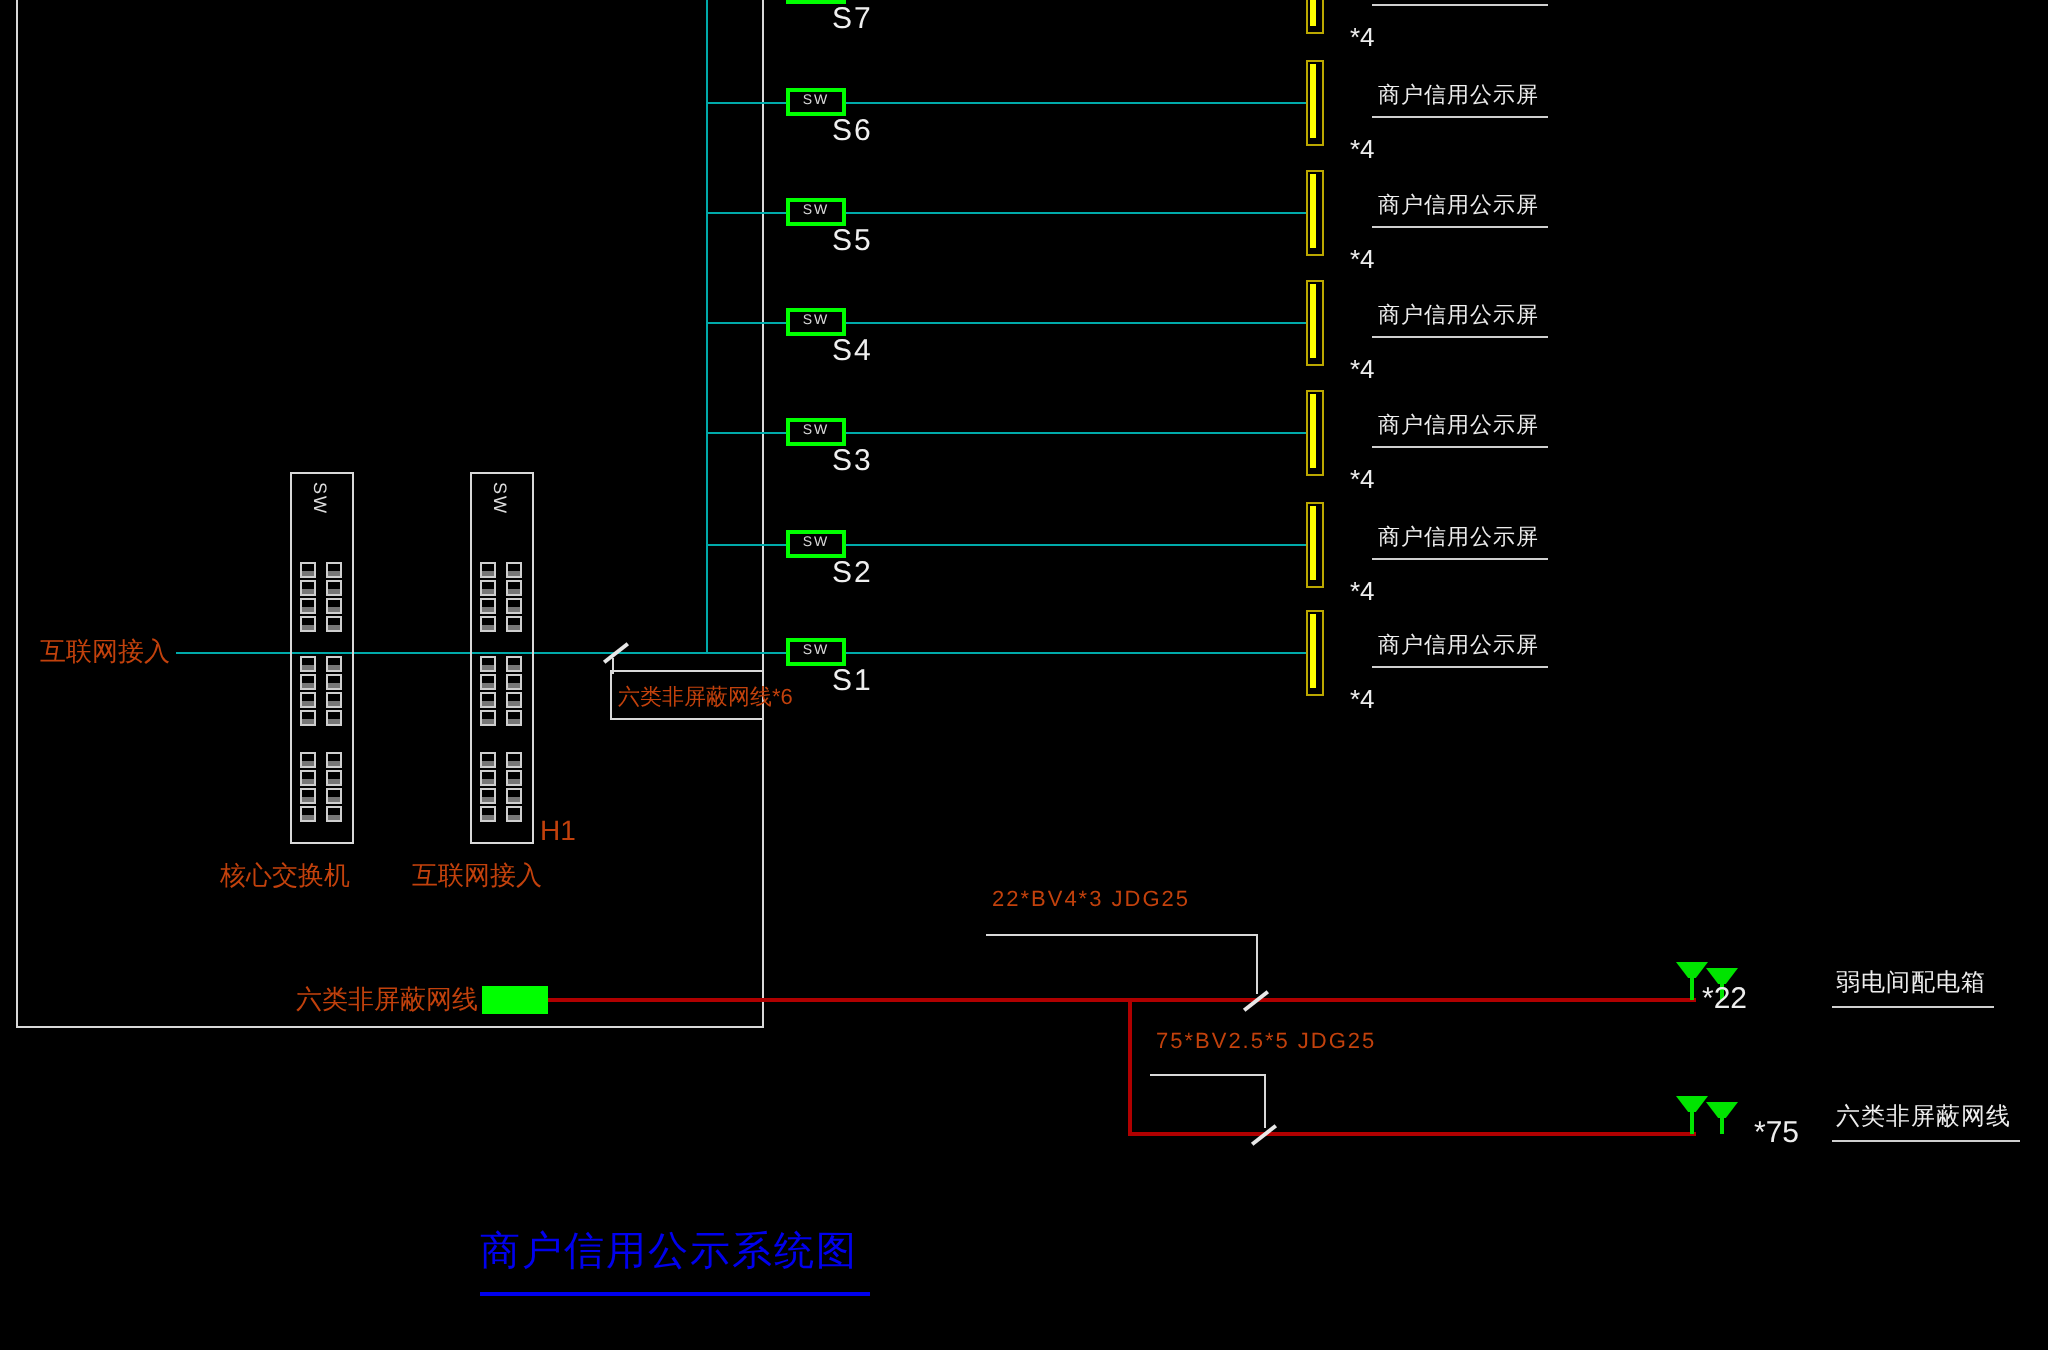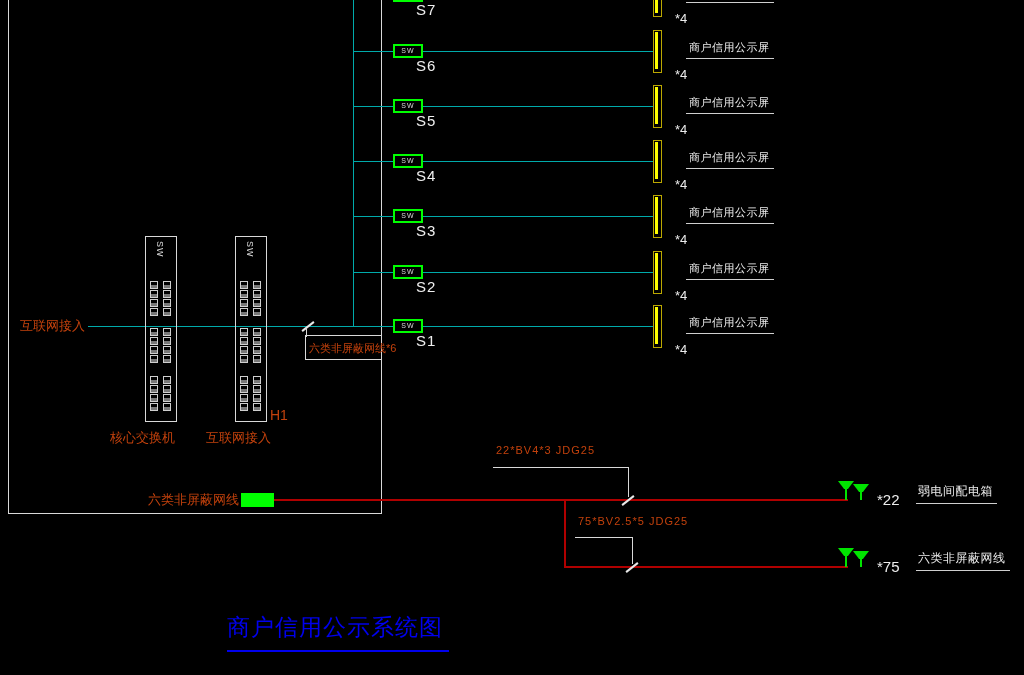--- a/index.html
+++ b/index.html
@@ -31,21 +31,21 @@
   .bar i{position:absolute;left:1px;top:1px;width:3px;height:37px;background:#FFFF00;}
   .screenlbl{position:absolute;left:686px;top:-11px;font-size:11px;color:#EDEDED;border-bottom:1px solid #cfcfcf;padding:0 4px 3px 3px;letter-spacing:0.5px;}
   .cnt{position:absolute;left:675px;top:16px;font-size:13px;color:#EDEDED;}
   
   .socket{position:absolute;width:40px;height:20px;}
   .bowl{position:absolute;width:16px;height:8px;background:#00E400;clip-path:polygon(0 0,100% 0,62% 100%,38% 100%);}
   .stem{position:absolute;width:2px;background:#00E400;}
   .plabel{position:absolute;font-size:12px;color:#EDEDED;border-bottom:1px solid #cfcfcf;padding:0 4px 3px 2px;letter-spacing:0.5px;white-space:nowrap;}
   .pcnt{position:absolute;font-size:15px;color:#EDEDED;white-space:nowrap;}
   .spec{position:absolute;font-size:11px;color:#c2410c;letter-spacing:1px;white-space:nowrap;}
-  #title{position:absolute;left:227px;top:612px;font-size:23px;color:#0000EE;letter-spacing:1px;border-bottom:2px solid #0000EE;padding:0 6px 7px 0;white-space:nowrap;}
+  #title{position:absolute;left:240px;top:612px;font-size:20px;color:#0000EE;letter-spacing:1px;border-bottom:2px solid #0000EE;padding:0 6px 7px 0;white-space:nowrap;}
 </style>
 </head>
 <body>
 
 <div id="canvas">
 
   <div class="box-outline" style="left:8px;top:-6px;width:374px;height:520px;"></div>
 
   <div class="lbl" style="left:20px;top:317px;font-size:13px;">互联网接入</div>
   <div class="hline" style="left:88px;top:326px;width:305px;"></div>
@@ -223,21 +223,21 @@
   <div class="wh" style="left:575px;top:537px;width:58px;height:1px;"></div>
   <div class="wh" style="left:632px;top:537px;width:1px;height:27px;"></div>
   <div class="slash" style="left:631px;top:560px;"></div>
 
   <div class="socket" style="left:836px;top:480px;">
     <div class="bowl" style="left:2px;top:1px;"></div>
     <div class="stem" style="left:9px;top:8px;height:12px;"></div>
     <div class="bowl" style="left:17px;top:4px;"></div>
     <div class="stem" style="left:24px;top:11px;height:9px;"></div>
   </div>
-  <div class="pcnt" style="left:877px;top:491px;text-align:right;">*22</div>
+  <div class="pcnt" style="left:851px;top:491px;text-align:right;">*22</div>
   <div class="plabel" style="left:916px;top:483px;">弱电间配电箱</div>
 
   <div class="socket" style="left:836px;top:547px;">
     <div class="bowl" style="left:2px;top:1px;"></div>
     <div class="stem" style="left:9px;top:8px;height:12px;"></div>
     <div class="bowl" style="left:17px;top:4px;"></div>
     <div class="stem" style="left:24px;top:11px;height:9px;"></div>
   </div>
   <div class="pcnt" style="left:877px;top:558px;">*75</div>
   <div class="plabel" style="left:916px;top:550px;">六类非屏蔽网线</div>

